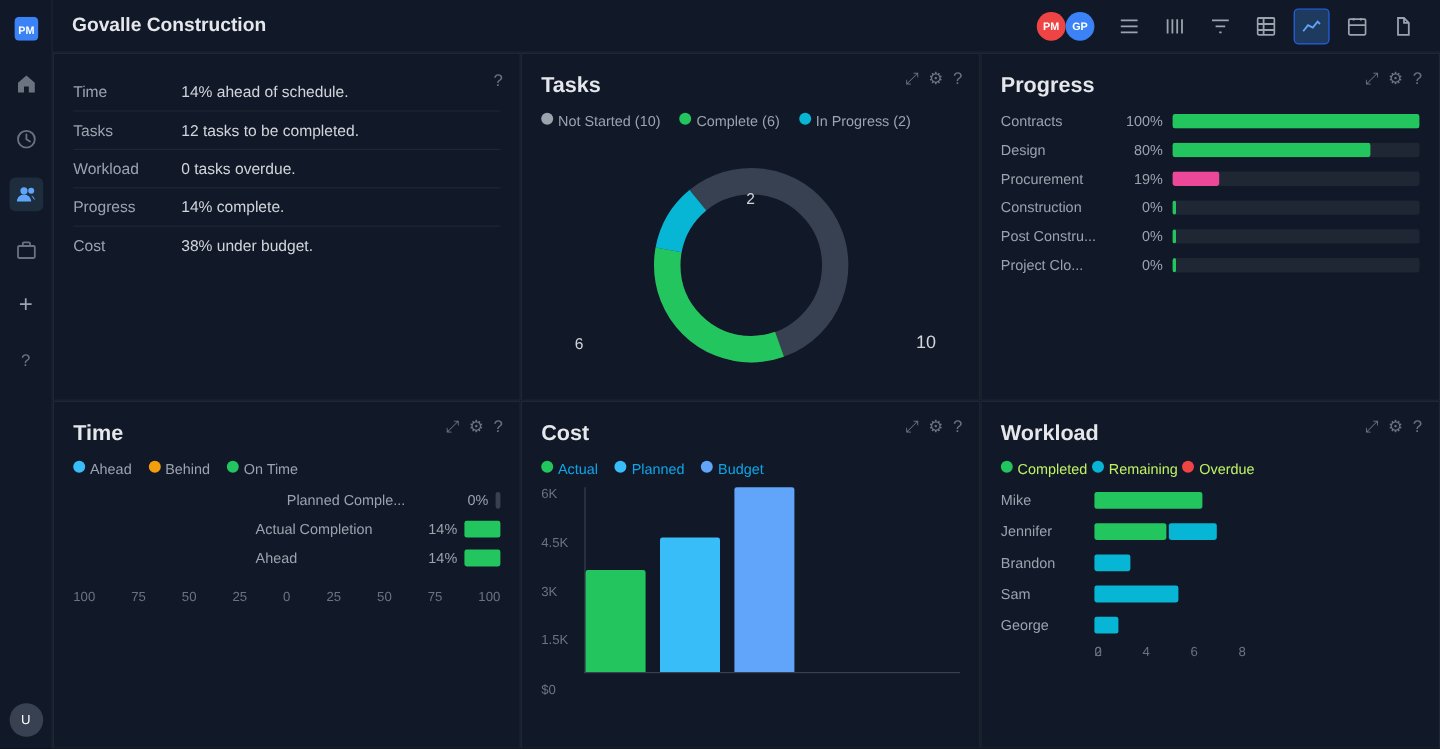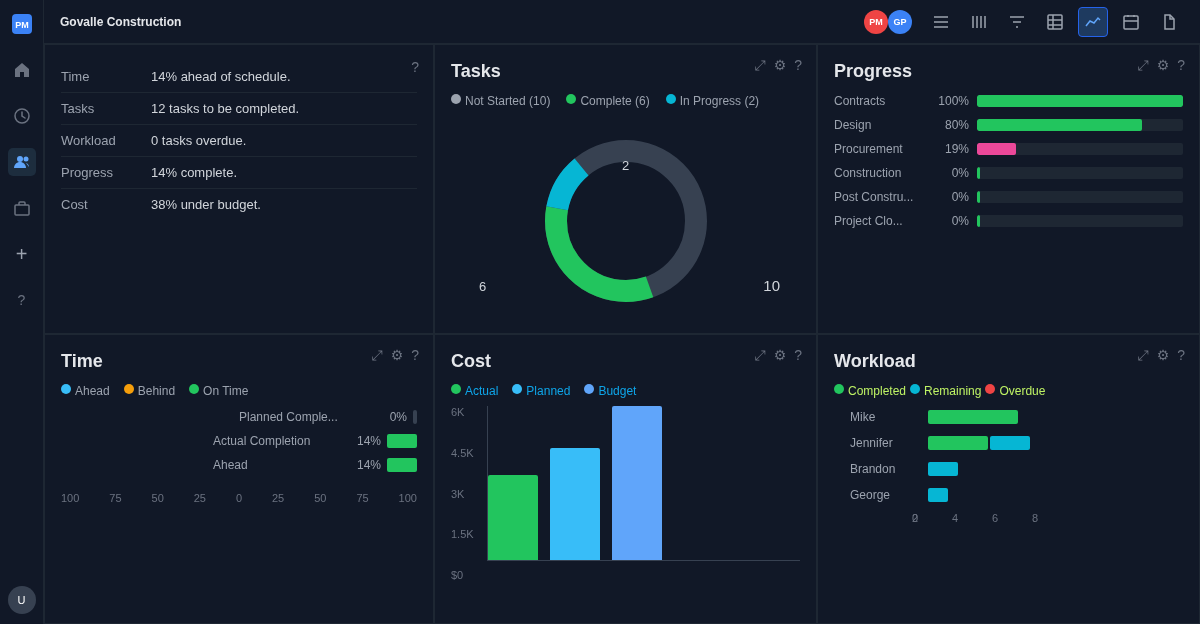--- a/index.html
+++ b/index.html
@@ -11,21 +11,21 @@
     .sidebar-icon.active { background: #1d2d3e; color: #60a5fa; }
     .sidebar-icon.avatar { background: #374151; border-radius: 50%; color: #fff; font-size: 11px; margin-top: auto; }
     .sidebar-icon.add { color: #9ca3af; font-size: 20px; }
     .sidebar-icon.help { font-size: 14px; }
 
     
     .main { flex: 1; display: flex; flex-direction: column; overflow: hidden; }
 
     
     .header { height: 44px; background: #111827; display: flex; align-items: center; padding: 0 16px; gap: 14px; border-bottom: 1px solid #1e2733; }
-    .header-title { font-size: 12px; font-weight: 600; color: #e5e7eb; flex: 1; }
+    .header-title { font-size: 16px; font-weight: 600; color: #e5e7eb; flex: 1; }
     .header-avatars { display: flex; gap: -4px; }
     .header-avatar { width: 24px; height: 24px; border-radius: 50%; display: inline-flex; align-items: center; justify-content: center; font-size: 9px; font-weight: bold; color: #fff; }
     .header-avatar.a1 { background: #ef4444; }
     .header-avatar.a2 { background: #3b82f6; }
     .header-toolbar { display: flex; align-items: center; gap: 8px; }
     .toolbar-btn { width: 30px; height: 30px; display: flex; align-items: center; justify-content: center; color: #9ca3af; font-size: 16px; cursor: pointer; border-radius: 4px; }
     .toolbar-btn.active { background: #1e3a5f; color: #60a5fa; border: 1px solid #2563eb; }
 
     
     .dashboard { flex: 1; display: grid; grid-template-columns: 390px 1fr 1fr; grid-template-rows: 1fr 1fr; gap: 0; overflow: hidden; }
@@ -65,21 +65,21 @@
     .time-bar-right { width: 30px; height: 14px; background: #22c55e; border-radius: 2px; }
     .time-axis { display: flex; justify-content: space-between; margin-top: 20px; color: #6b7280; font-size: 11px; }
 
     
     .cost-legend { display: flex; gap: 14px; font-size: 12px; color: #0ea5e9; margin-bottom: 8px; }
     .cost-y-labels { position: absolute; left: 0; top: 0; bottom: 0; display: flex; flex-direction: column; justify-content: space-between; color: #6b7280; font-size: 11px; }
 
     
     .workload-legend { display: flex; gap: 4px; font-size: 12px; color: #bef264; margin-bottom: 12px; }
     .workload-rows { display: flex; flex-direction: column; gap: 12px; }
-    .workload-row { display: flex; align-items: center; gap: 8px; margin-left: 16px; }
+    .workload-row { display: flex; align-items: center; gap: 8px; }
     .workload-name { width: 70px; color: #9ca3af; font-size: 12px; }
     .workload-bars { display: flex; gap: 2px; }
     .workload-bar { height: 14px; border-radius: 2px; }
 
     svg.donut { transform: rotate(-90deg); }
   </style>
 </head>
 <body>
 
 <div class="sidebar">
@@ -411,20 +411,26 @@
               <div class="workload-bar" style="width:40px; background:#06b6d4;"></div>
             </div>
           </div>
           <div class="workload-row">
             <span class="workload-name">Brandon</span>
             <div class="workload-bars">
               <div class="workload-bar" style="width:30px; background:#06b6d4;"></div>
             </div>
           </div>
           <div class="workload-row">
+            <span class="workload-name">Sam</span>
+            <div class="workload-bars">
+              <div class="workload-bar" style="width:70px; background:#06b6d4;"></div>
+            </div>
+          </div>
+          <div class="workload-row">
             <span class="workload-name">George</span>
             <div class="workload-bars">
               <div class="workload-bar" style="width:20px; background:#06b6d4;"></div>
             </div>
           </div>
         </div>
       <div style="display:flex; gap:0; margin-top:10px; margin-left:78px; color:#6b7280; font-size:11px;" id="workload-axis">
           <span style="width: 0px; display: inline-block;">0</span>
           <span style="width: 40px; display: inline-block;">2</span>
           <span style="width: 40px; display: inline-block;">4</span>

